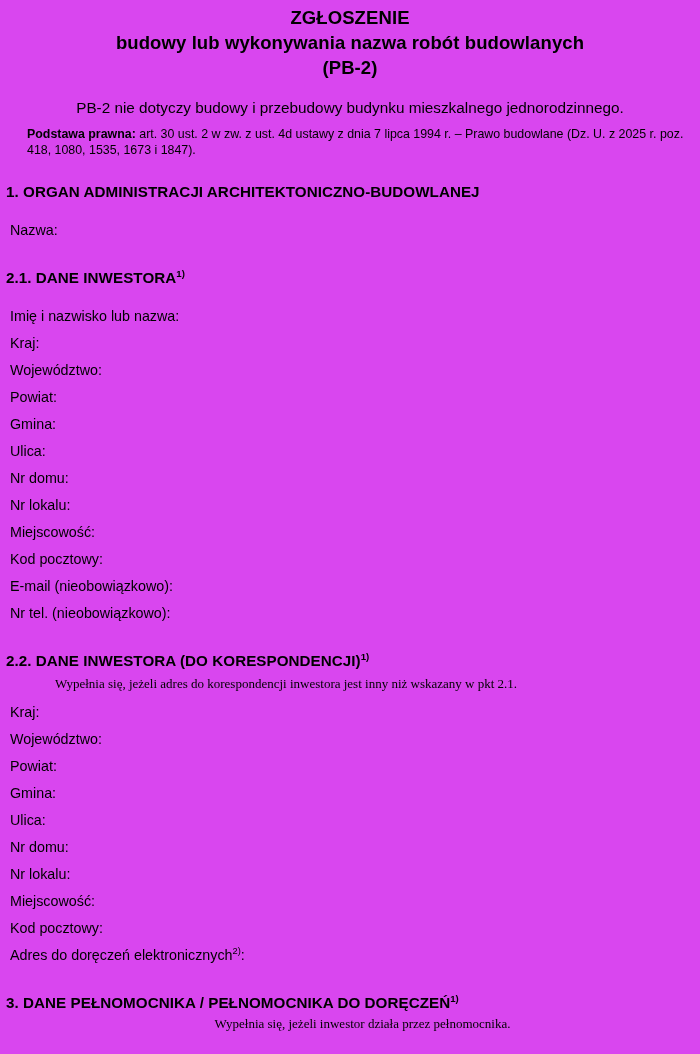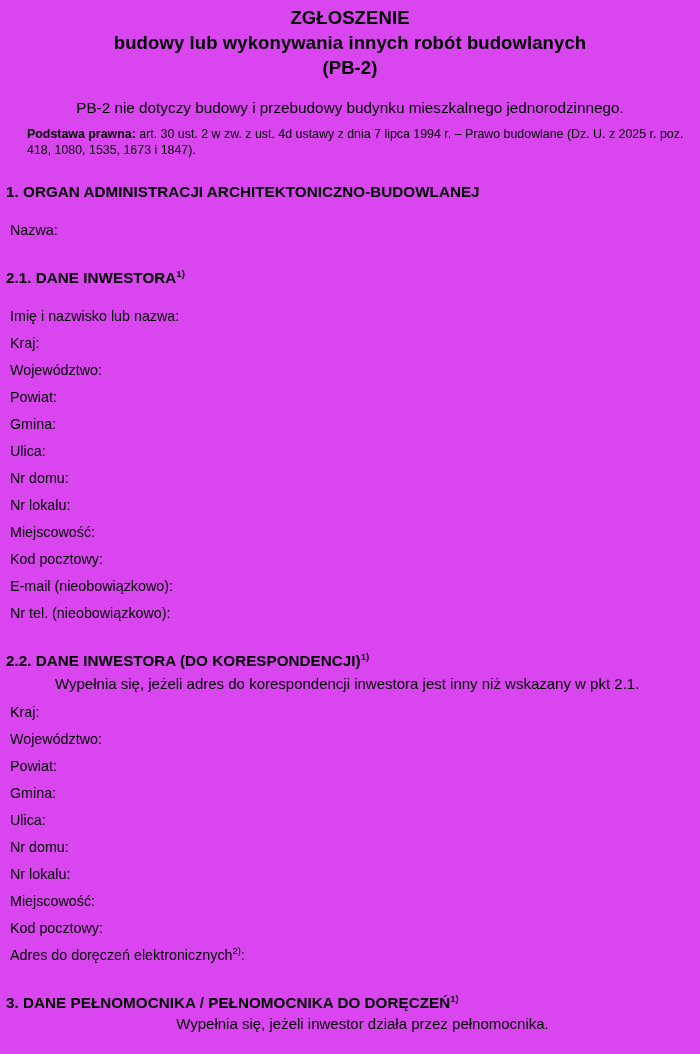--- a/index.html
+++ b/index.html
@@ -67,23 +67,24 @@
   }
   .section-heading sup {
     font-size: 9.6px;
     font-weight: bold;
     vertical-align: super;
     line-height: 0;
   }
 
   
   .section-note {
-    font-size: 15px;
+    font-size: 13px;
     line-height: 15px;
     white-space: nowrap;
+    font-family: Liberation Serif, serif;
   }
   .note-indent-1 { margin-left: 49px; }
   .note-indent-2 { margin-left: 25px; text-align: center; }
 
   
   .field-label {
     font-size: 14.3px;
     line-height: 19px;
     white-space: nowrap;
   }
@@ -131,21 +132,21 @@
     line-height: 18px;
   }
 </style>
 </head>
 <body>
 
 <div class="page">
 
   <div class="title-block">
     <div class="title-line">ZGŁOSZENIE</div>
-    <div class="title-line">budowy lub wykonywania innych robót budowlanych</div>
+    <div class="title-line">budowy lub wykonywania nazwa robót budowlanych</div>
     <div class="title-line">(PB-2)</div>
   </div>
 
   <div class="subtitle">PB-2 nie dotyczy budowy i przebudowy budynku mieszkalnego jednorodzinnego.</div>
 
   <div class="legal-basis">
     <span class="lbl">Podstawa prawna:</span><span> art. 30 ust. 2 w zw. z ust. 4d ustawy z dnia 7 lipca 1994 r. – Prawo budowlane (Dz. U. z 2025 r. poz. 418, 1080, 1535, 1673 i 1847).</span>
   </div>
 
   <div class="gap-l"></div>

